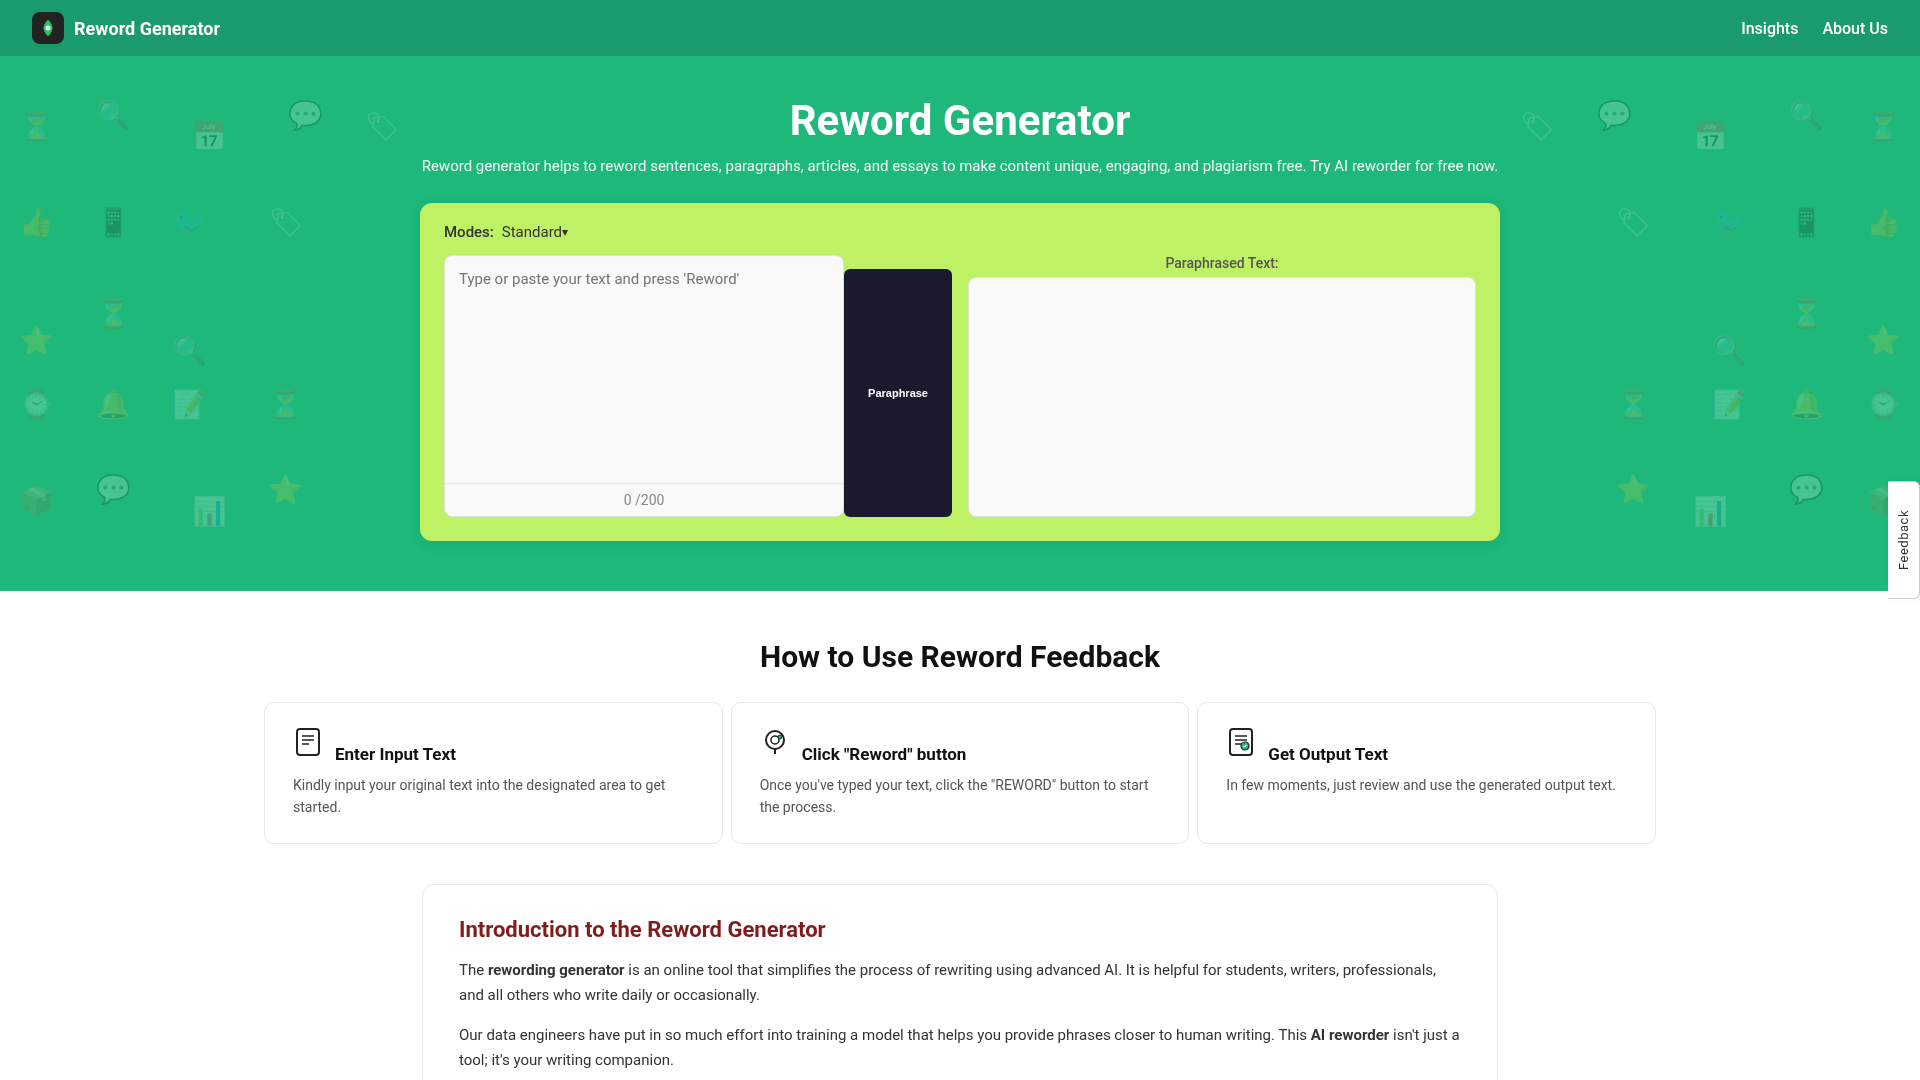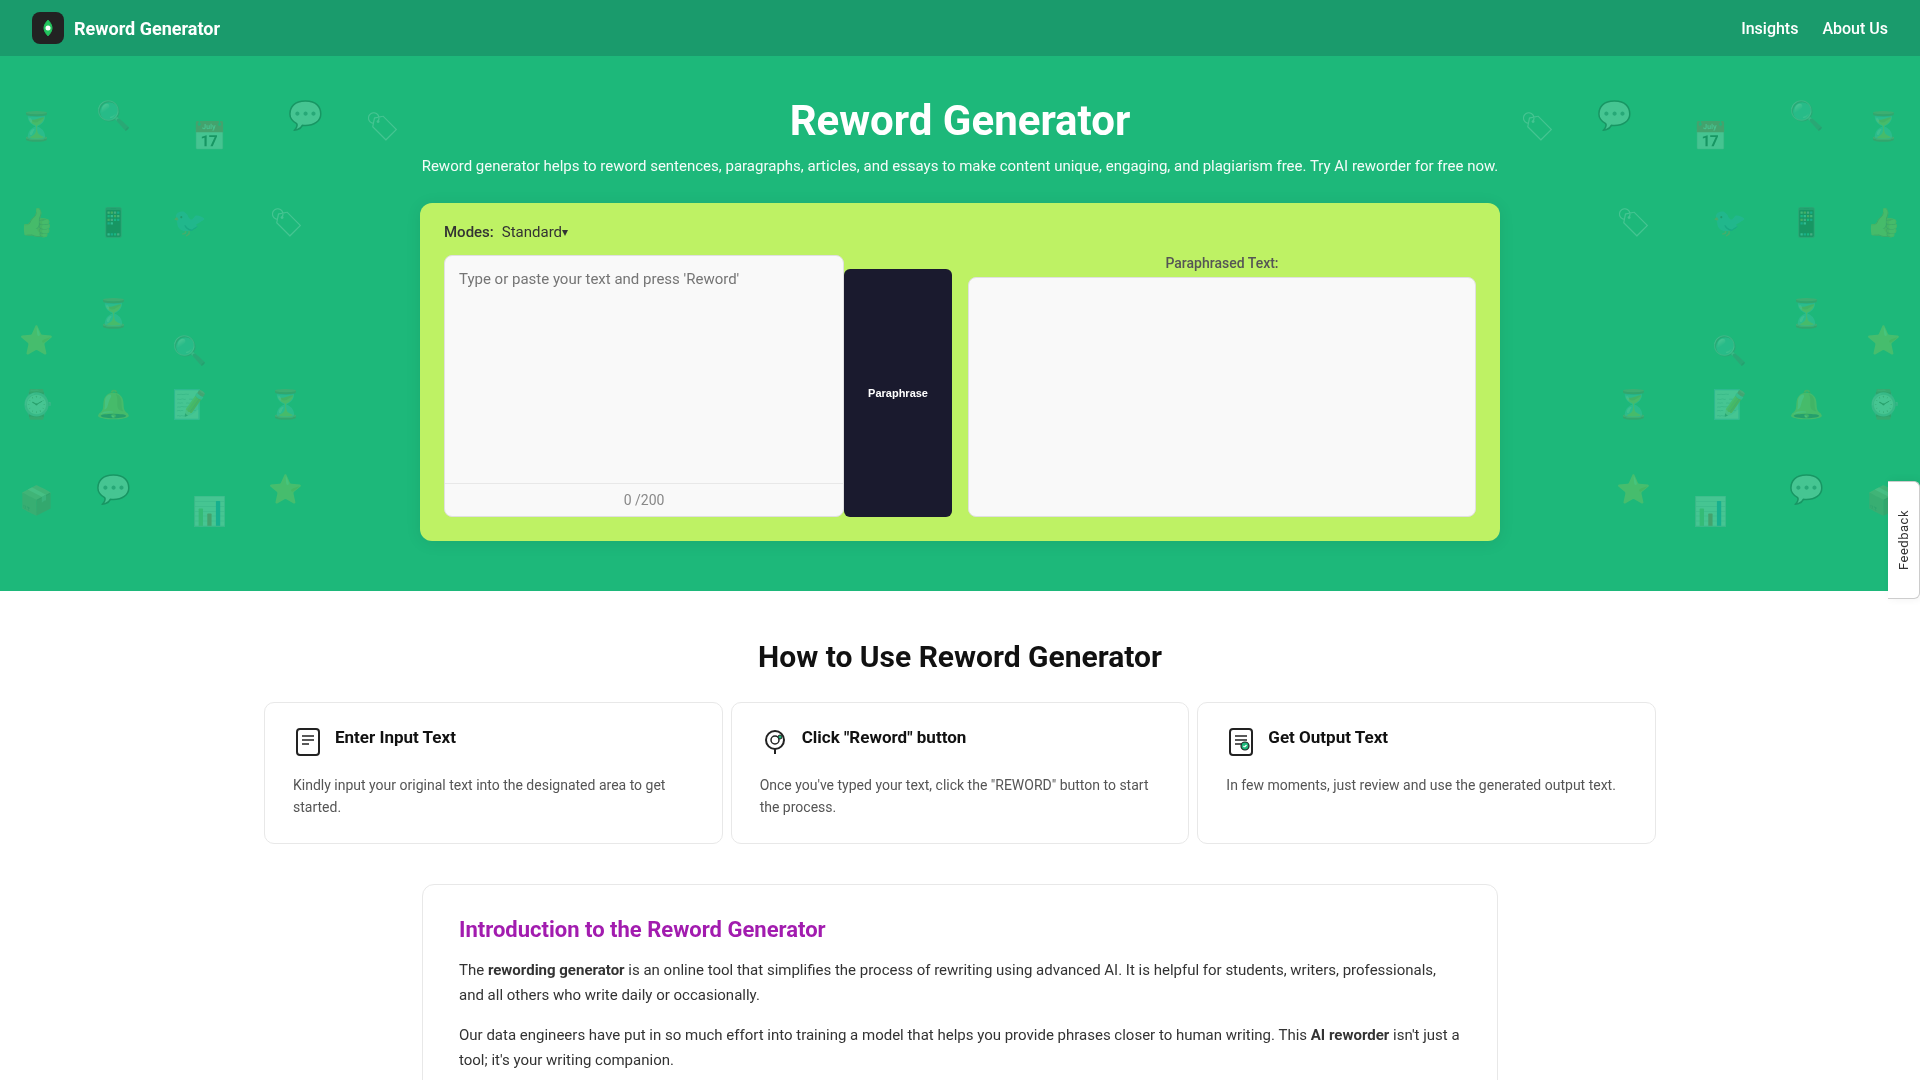--- a/index.html
+++ b/index.html
@@ -200,21 +200,21 @@
       flex: 1;
       background: #fff;
       border: 1.5px solid #e8e8e8;
       border-radius: 10px;
       padding: 24px 28px;
       text-align: left;
       margin: 0 4px;
     }
     .how-card-header {
       display: flex;
-      align-items: flex-start;
+      align-items: flex-end;
       gap: 12px;
       margin-bottom: 10px;
     }
     .how-card-icon {
       font-size: 28px;
       color: #333;
     }
     .how-card-title {
       font-size: 17px;
       font-weight: 700;
@@ -232,21 +232,21 @@
       margin: 0 auto;
       background: #fff;
       border: 1.5px solid #e8e8e8;
       border-radius: 12px;
       padding: 32px 36px;
       margin-bottom: 40px;
     }
     .intro-title {
       font-size: 22px;
       font-weight: 700;
-      color: #a21caf;
+      color: #7f1d1d;
       margin-bottom: 16px;
     }
     .intro-text {
       font-size: 15px;
       color: #333;
       line-height: 1.7;
       margin-bottom: 14px;
     }
     .intro-text strong { font-weight: 700; }
   </style>
@@ -343,21 +343,21 @@
         <div class="output-panel">
           <div class="panel-label">Paraphrased Text:</div>
           <div class="output-area"></div>
         </div>
       </div>
     </div>
   </div>
 </section>
 
 <section class="how-section">
-  <h2 class="how-title">How to Use Reword Generator</h2>
+  <h2 class="how-title">How to Use Reword Feedback</h2>
   <div class="how-cards">
     <div class="how-card">
       <div class="how-card-header">
         <span class="how-card-icon">
           <svg width="30" height="30" viewBox="0 0 30 30" fill="none">
             <rect x="4" y="2" width="22" height="26" rx="3" stroke="#222" stroke-width="2" fill="none"></rect>
             <line x1="9" y1="9" x2="21" y2="9" stroke="#222" stroke-width="1.5"></line>
             <line x1="9" y1="13" x2="21" y2="13" stroke="#222" stroke-width="1.5"></line>
             <line x1="9" y1="17" x2="16" y2="17" stroke="#222" stroke-width="1.5"></line>
           </svg>

